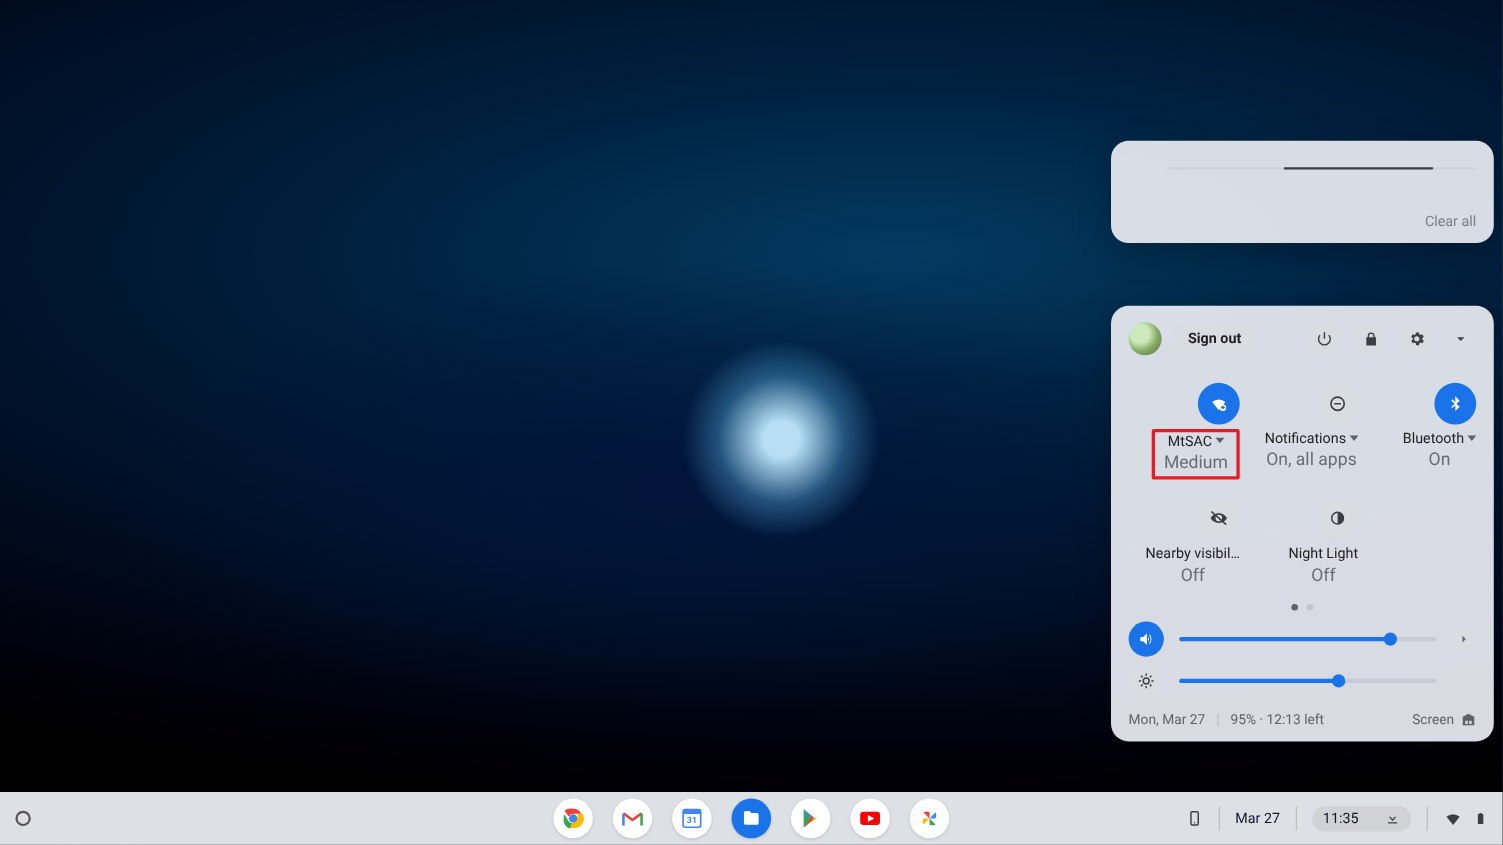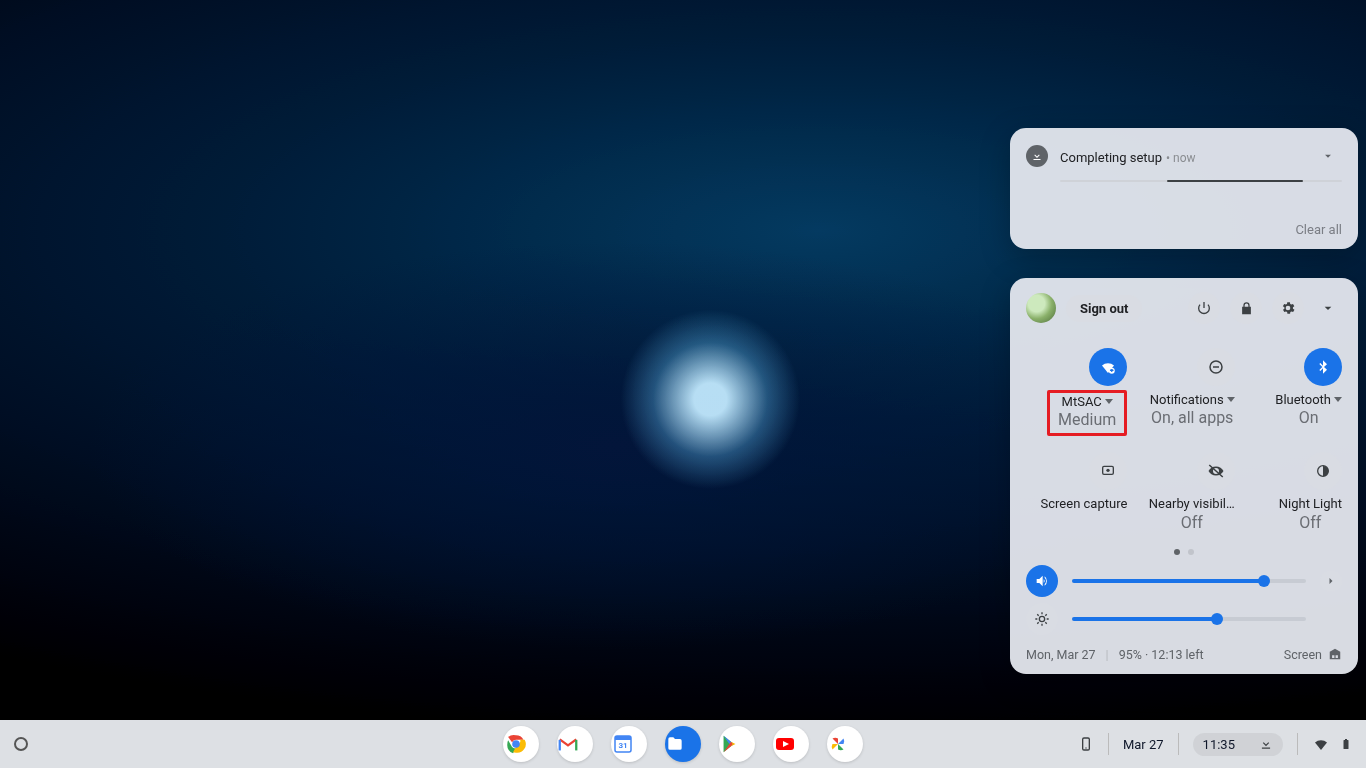--- a/index.html
+++ b/index.html
@@ -16,21 +16,21 @@
   background-blend-mode:screen,normal,normal,overlay,normal;
   filter:saturate(1.1) contrast(1.05);
 }
 
 
 .shelf{position:absolute;left:0;right:0;bottom:0;height:48px;
   background:rgba(235,238,242,.94);
   display:flex;align-items:center;padding:0 14px}
 .launcher-circle{width:14px;height:14px;border:2px solid #555;border-radius:50%;margin-right:auto}
 .shelf-apps{display:flex;gap:18px;position:absolute;left:50%;transform:translateX(-50%)}
-.app-icon{width:36px;height:36px;border-radius:50%;background:#fff;display:flex;align-items:center;box-shadow:0 1px 3px rgba(0,0,0,.15)}
+.app-icon{width:36px;height:36px;border-radius:50%;background:#fff;display:flex;align-items:center;justify-content:center;box-shadow:0 1px 3px rgba(0,0,0,.15)}
 .shelf-right{display:flex;align-items:center;gap:10px;margin-left:auto;font-size:13px;color:#0f172a}
 .shelf-chip{display:flex;align-items:center;gap:24px;padding:4px 10px;border-radius:16px;background:rgba(0,0,0,.06)}
 .shelf-divider{width:1px;height:22px;background:#bbb;margin:0 4px}
 
 
 .panel{position:absolute;right:8px;background:rgba(228,231,238,.95);border-radius:16px;box-shadow:0 8px 30px rgba(0,0,0,.25)}
 .notif-panel{top:128px;width:348px;padding:14px 16px 12px}
 .notif-row{display:flex;align-items:center;gap:12px}
 .notif-icon{width:22px;height:22px;border-radius:50%;background:#5f6368;display:flex;align-items:center;justify-content:center}
 .notif-title{font-size:13px;color:#202124}
@@ -79,36 +79,20 @@
 
 
 svg{display:block}
 </style>
 </head>
 <body>
 
 <div class="desktop"></div>
 
 <div class="panel notif-panel">
-  <div class="notif-row">
-    <div class="notif-icon">
-      <svg width="12" height="12" viewBox="0 0 24 24" fill="#fff">
-          <path d="M12 3v10l4-4 1.4 1.4L12 16 6.6 10.4 8 9l4 4V3h0zM5 18h14v2H5z"></path>
-        </svg>
-    </div>
-    <div>
-      <span class="notif-title">Completing setup</span>
-      <span class="notif-time">• </span><span class="notif-time">now</span>
-    </div>
-    <div class="notif-expand">
-      <svg width="14" height="14" viewBox="0 0 24 24" fill="#5f6368">
-          <path d="M7 10l5 5 5-5z"></path>
-        </svg>
-    </div>
-  </div>
   <div class="notif-progress">
       <div></div>
     </div>
   <div class="clear-all">Clear all</div>
 </div>
 
 <div class="panel qs-panel">
   <div class="qs-header">
     <div class="avatar"></div>
     <div class="signout">Sign out</div>
@@ -171,31 +155,20 @@
         <svg width="16" height="16" viewBox="0 0 24 24" fill="#fff">
             <path d="M12 2l6 6-4.5 4L18 16l-6 6V14l-4 4-1.5-1.5L11 12 6.5 7.5 8 6l4 4V2z"></path>
           </svg>
       </div>
       <div class="tile-labels">
         <div class="tile-title"><span>Bluetooth</span><span class="tri"></span></div>
         <div class="tile-sub">On</div>
       </div>
     </div>
 
-    <div class="tile">
-      <div class="tile-btn off">
-        <svg width="16" height="16" viewBox="0 0 24 24" fill="none" stroke="#3c4043" stroke-width="2">
-            <rect x="4" y="5" width="16" height="12" rx="2"></rect>
-            <circle cx="12" cy="11" r="2.5" fill="#3c4043" stroke="none"></circle>
-          </svg>
-      </div>
-      <div class="tile-labels">
-        <div class="tile-title">Screen capture</div>
-      </div>
-    </div>
 
     <div class="tile">
       <div class="tile-btn off">
         <svg width="18" height="18" viewBox="0 0 24 24" fill="#3c4043">
             <path d="M12 6c4.5 0 8.3 2.8 10 6-1.7 3.2-5.5 6-10 6S3.7 15.2 2 12c1.7-3.2 5.5-6 10-6zm0 2a4 4 0 1 0 4 4 4 4 0 0 0-4-4z"></path>
             <path d="M3 4l18 16" stroke="#3c4043" stroke-width="2"></path>
           </svg>
       </div>
       <div class="tile-labels">
         <div class="tile-title">Nearby visibil…</div>

